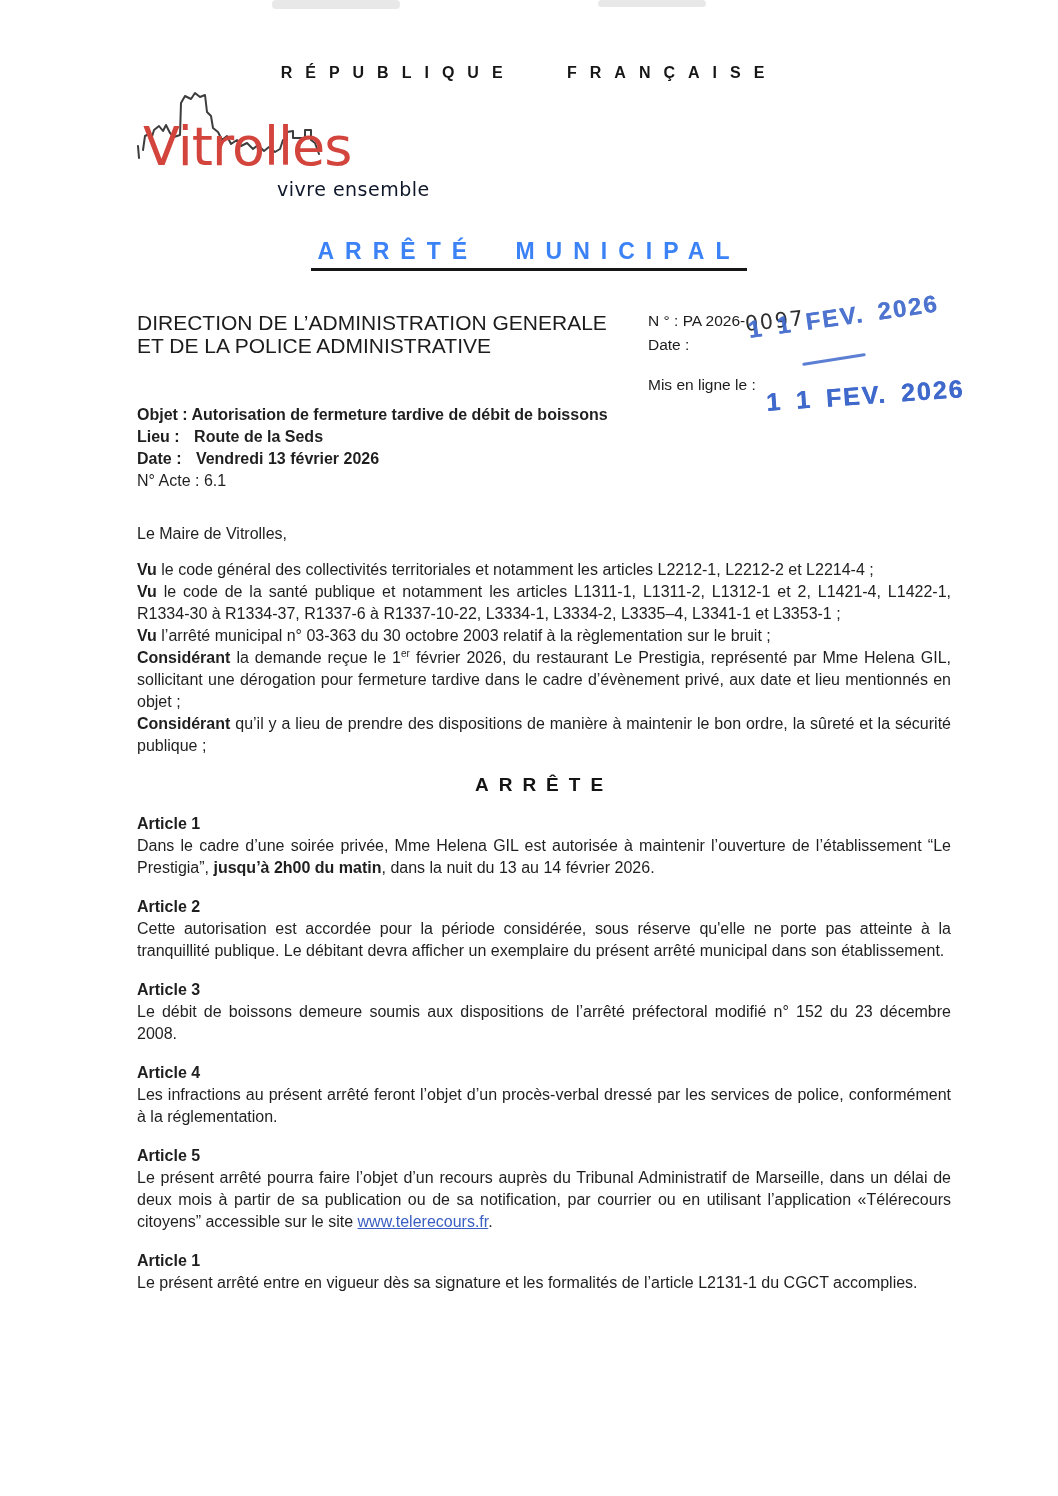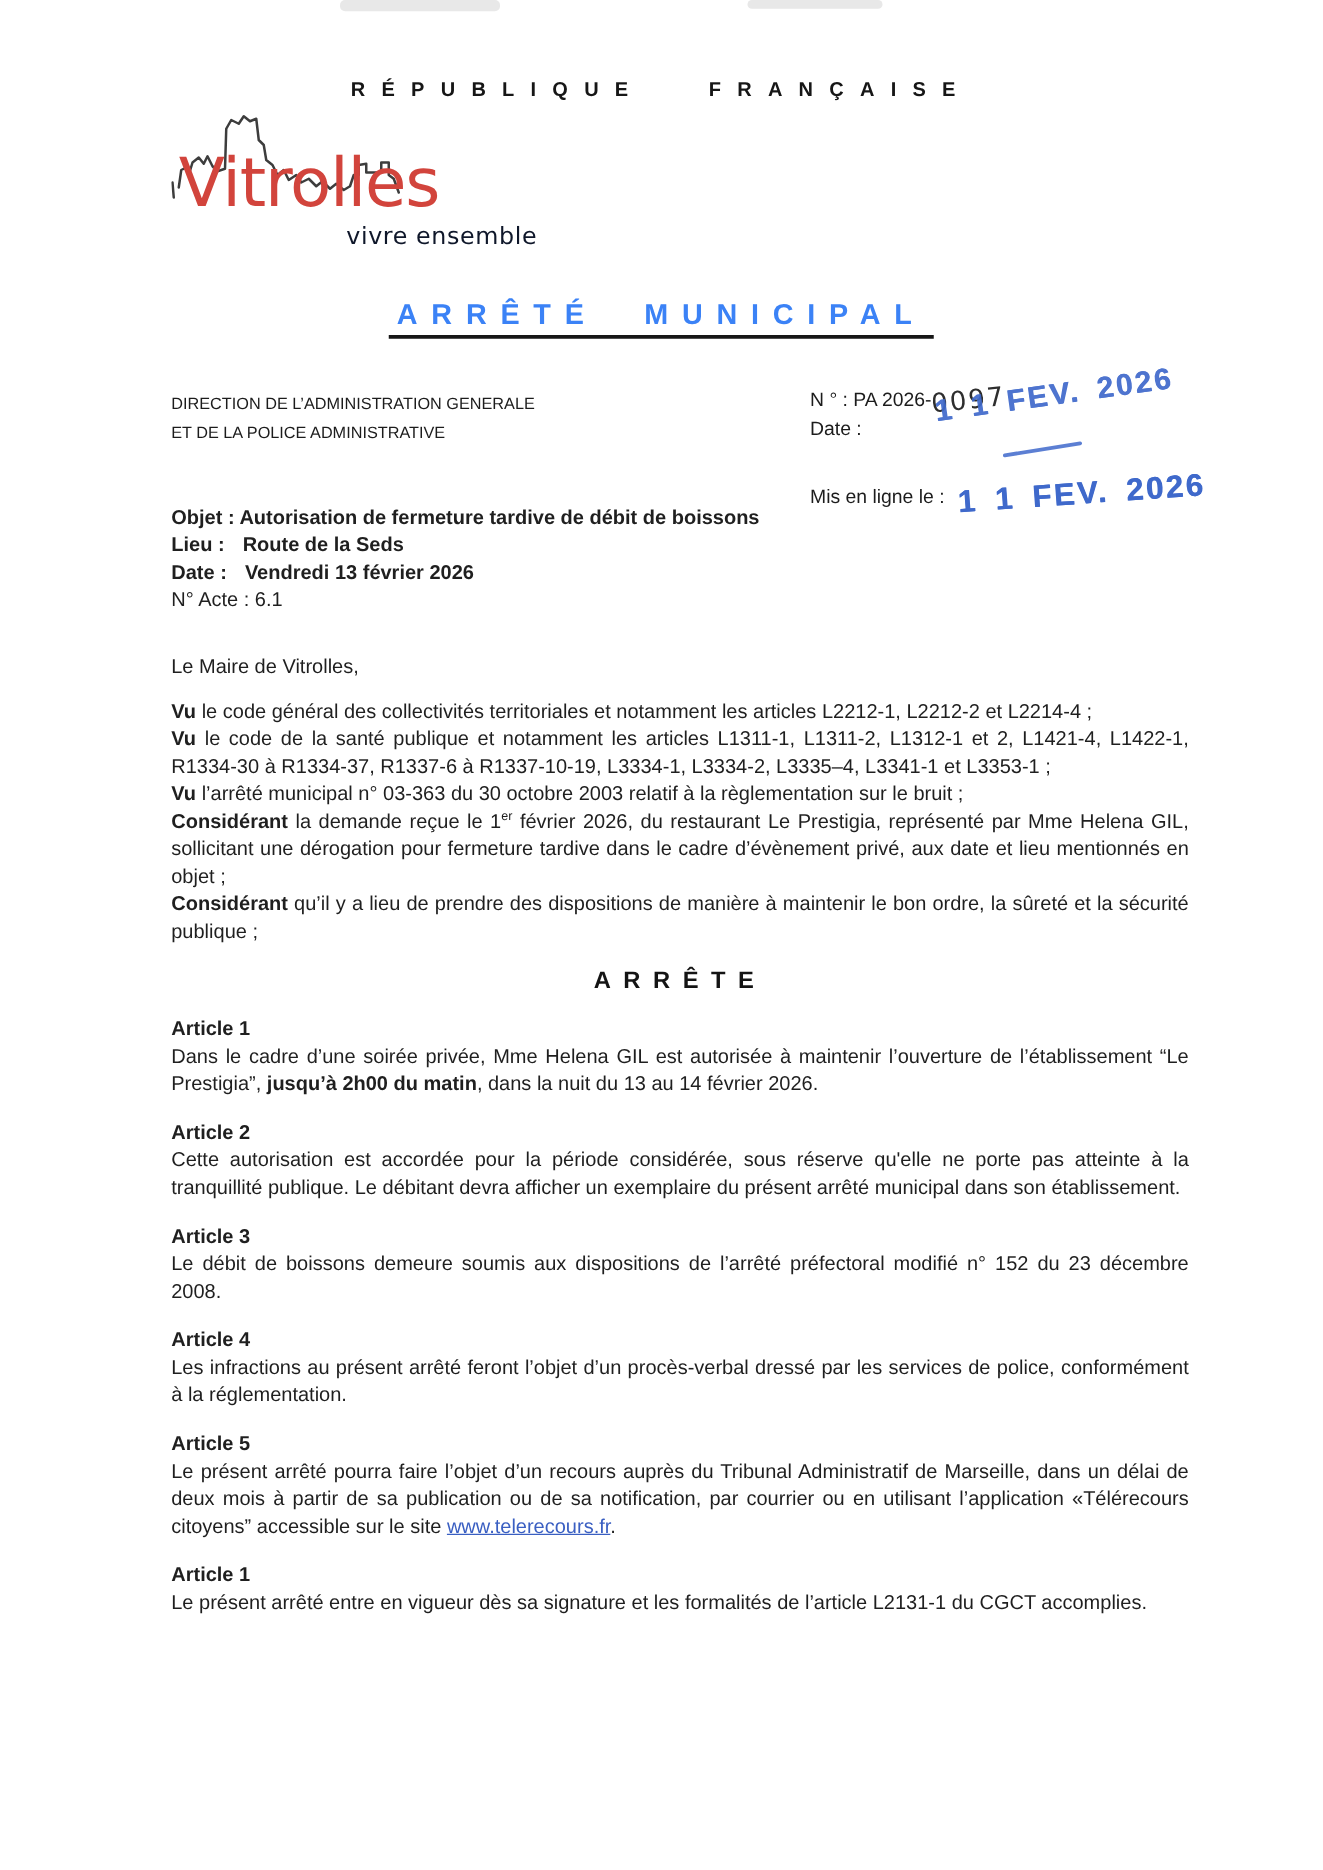--- a/index.html
+++ b/index.html
@@ -26,24 +26,24 @@
     position:absolute;left:142px;top:94px;font-size:19px;color:#0f172a;
     font-family:"DejaVu Sans",sans-serif;letter-spacing:0.5px;
   }
 
   .doc-title-wrap{position:absolute;top:238px;left:0;width:100%;text-align:center;}
   .doc-title{
     display:inline-block;font-size:23px;font-weight:700;letter-spacing:11px;word-spacing:20px;
     border-bottom:3px solid #161616;padding:0 6px 3px 6px;color:#3b82f6;
   }
 
-  .direction{position:absolute;left:137px;top:311px;font-size:13px;line-height:23px;color:#1c1c1c;}
+  .direction{position:absolute;left:137px;top:311px;font-size:21px;line-height:23px;color:#1c1c1c;}
   .meta-right{position:absolute;left:648px;top:309px;font-size:15.5px;line-height:23px;color:#1c1c1c;}
   .meta-line .lbl{white-space:pre;}
-  .mis{margin-top:31px;}
+  .mis{margin-top:17px;}
   .handwritten{
     display:inline-block;font-family:"DejaVu Sans",sans-serif;font-size:21px;
     transform:rotate(-6deg);color:#2e2e2e;letter-spacing:1.5px;vertical-align:-2px;
   }
   .stamp{
     position:absolute;color:var(--stamp-blue,#3f69cb);font-weight:700;
     font-size:24px;letter-spacing:2px;word-spacing:5px;white-space:nowrap;
     text-shadow:0.5px 0 0 var(--stamp-blue,#3f69cb);
   }
   .stamp1{left:750px;top:316px;transform:rotate(-8deg);transform-origin:left bottom;opacity:0.92;}
@@ -143,21 +143,21 @@
       </div>
     </div>
 
     <p class="salutation">Le Maire de Vitrolles,</p>
 
     <div class="clauses">
       <p class="clause">
         <span class="lead">Vu</span> <span>le code général des collectivités territoriales et notamment les articles L2212-1, L2212-2 et L2214-4 ;</span>
       </p>
       <p class="clause">
-        <span class="lead">Vu</span> <span>le code de la santé publique et notamment les articles L1311-1, L1311-2, L1312-1 et 2, L1421-4, L1422-1, R1334-30 à R1334-37, R1337-6 à R1337-10-19, L3334-1, L3334-2, L3335–4, L3341-1 et L3353-1 ;</span>
+        <span class="lead">Vu</span> <span>le code de la santé publique et notamment les articles L1311-1, L1311-2, L1312-1 et 2, L1421-4, L1422-1, R1334-30 à R1334-37, R1337-6 à R1337-10-22, L3334-1, L3334-2, L3335–4, L3341-1 et L3353-1 ;</span>
       </p>
       <p class="clause">
         <span class="lead">Vu</span> <span>l’arrêté municipal n° 03-363 du 30 octobre 2003 relatif à la règlementation sur le bruit ;</span>
       </p>
       <p class="clause">
         <span class="lead">Considérant</span> <span>la demande reçue le 1</span><sup>er</sup><span> février 2026, du restaurant Le Prestigia, représenté par Mme Helena GIL, sollicitant une dérogation pour fermeture tardive dans le cadre d’évènement privé, aux date et lieu mentionnés en objet ;</span>
       </p>
       <p class="clause">
         <span class="lead">Considérant</span> <span>qu’il y a lieu de prendre des dispositions de manière à maintenir le bon ordre, la sûreté et la sécurité publique ;</span>
       </p>

